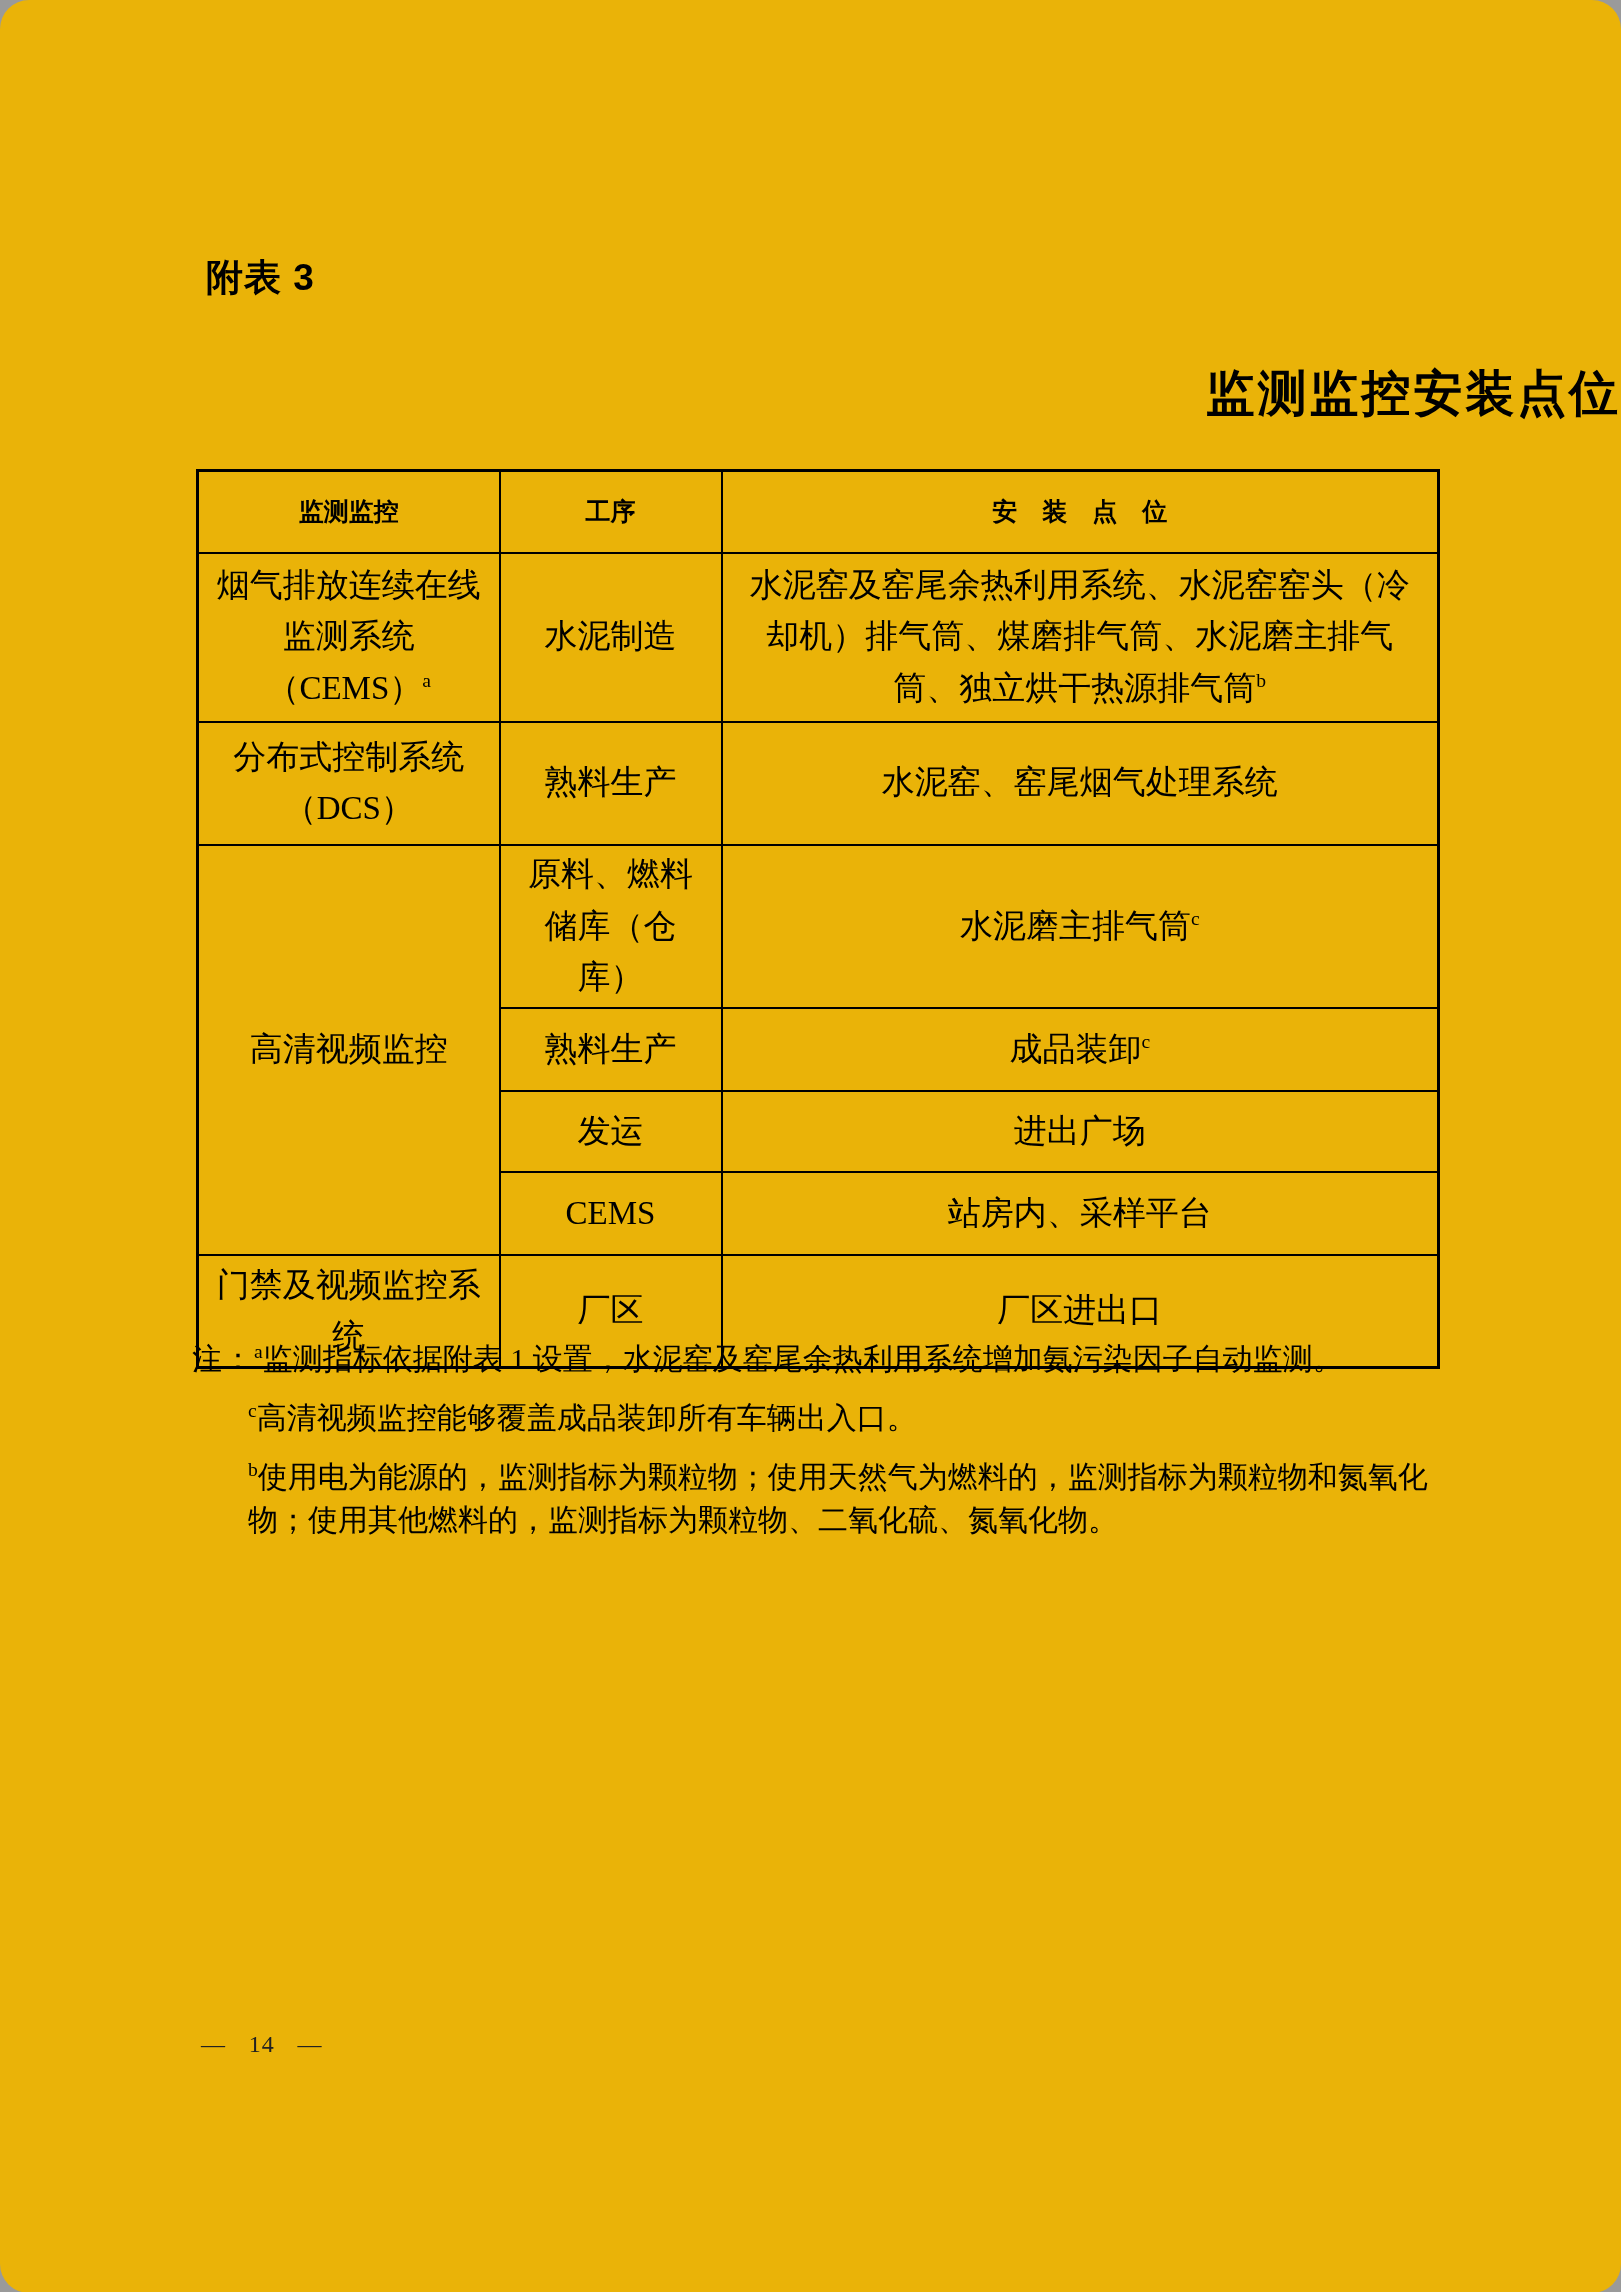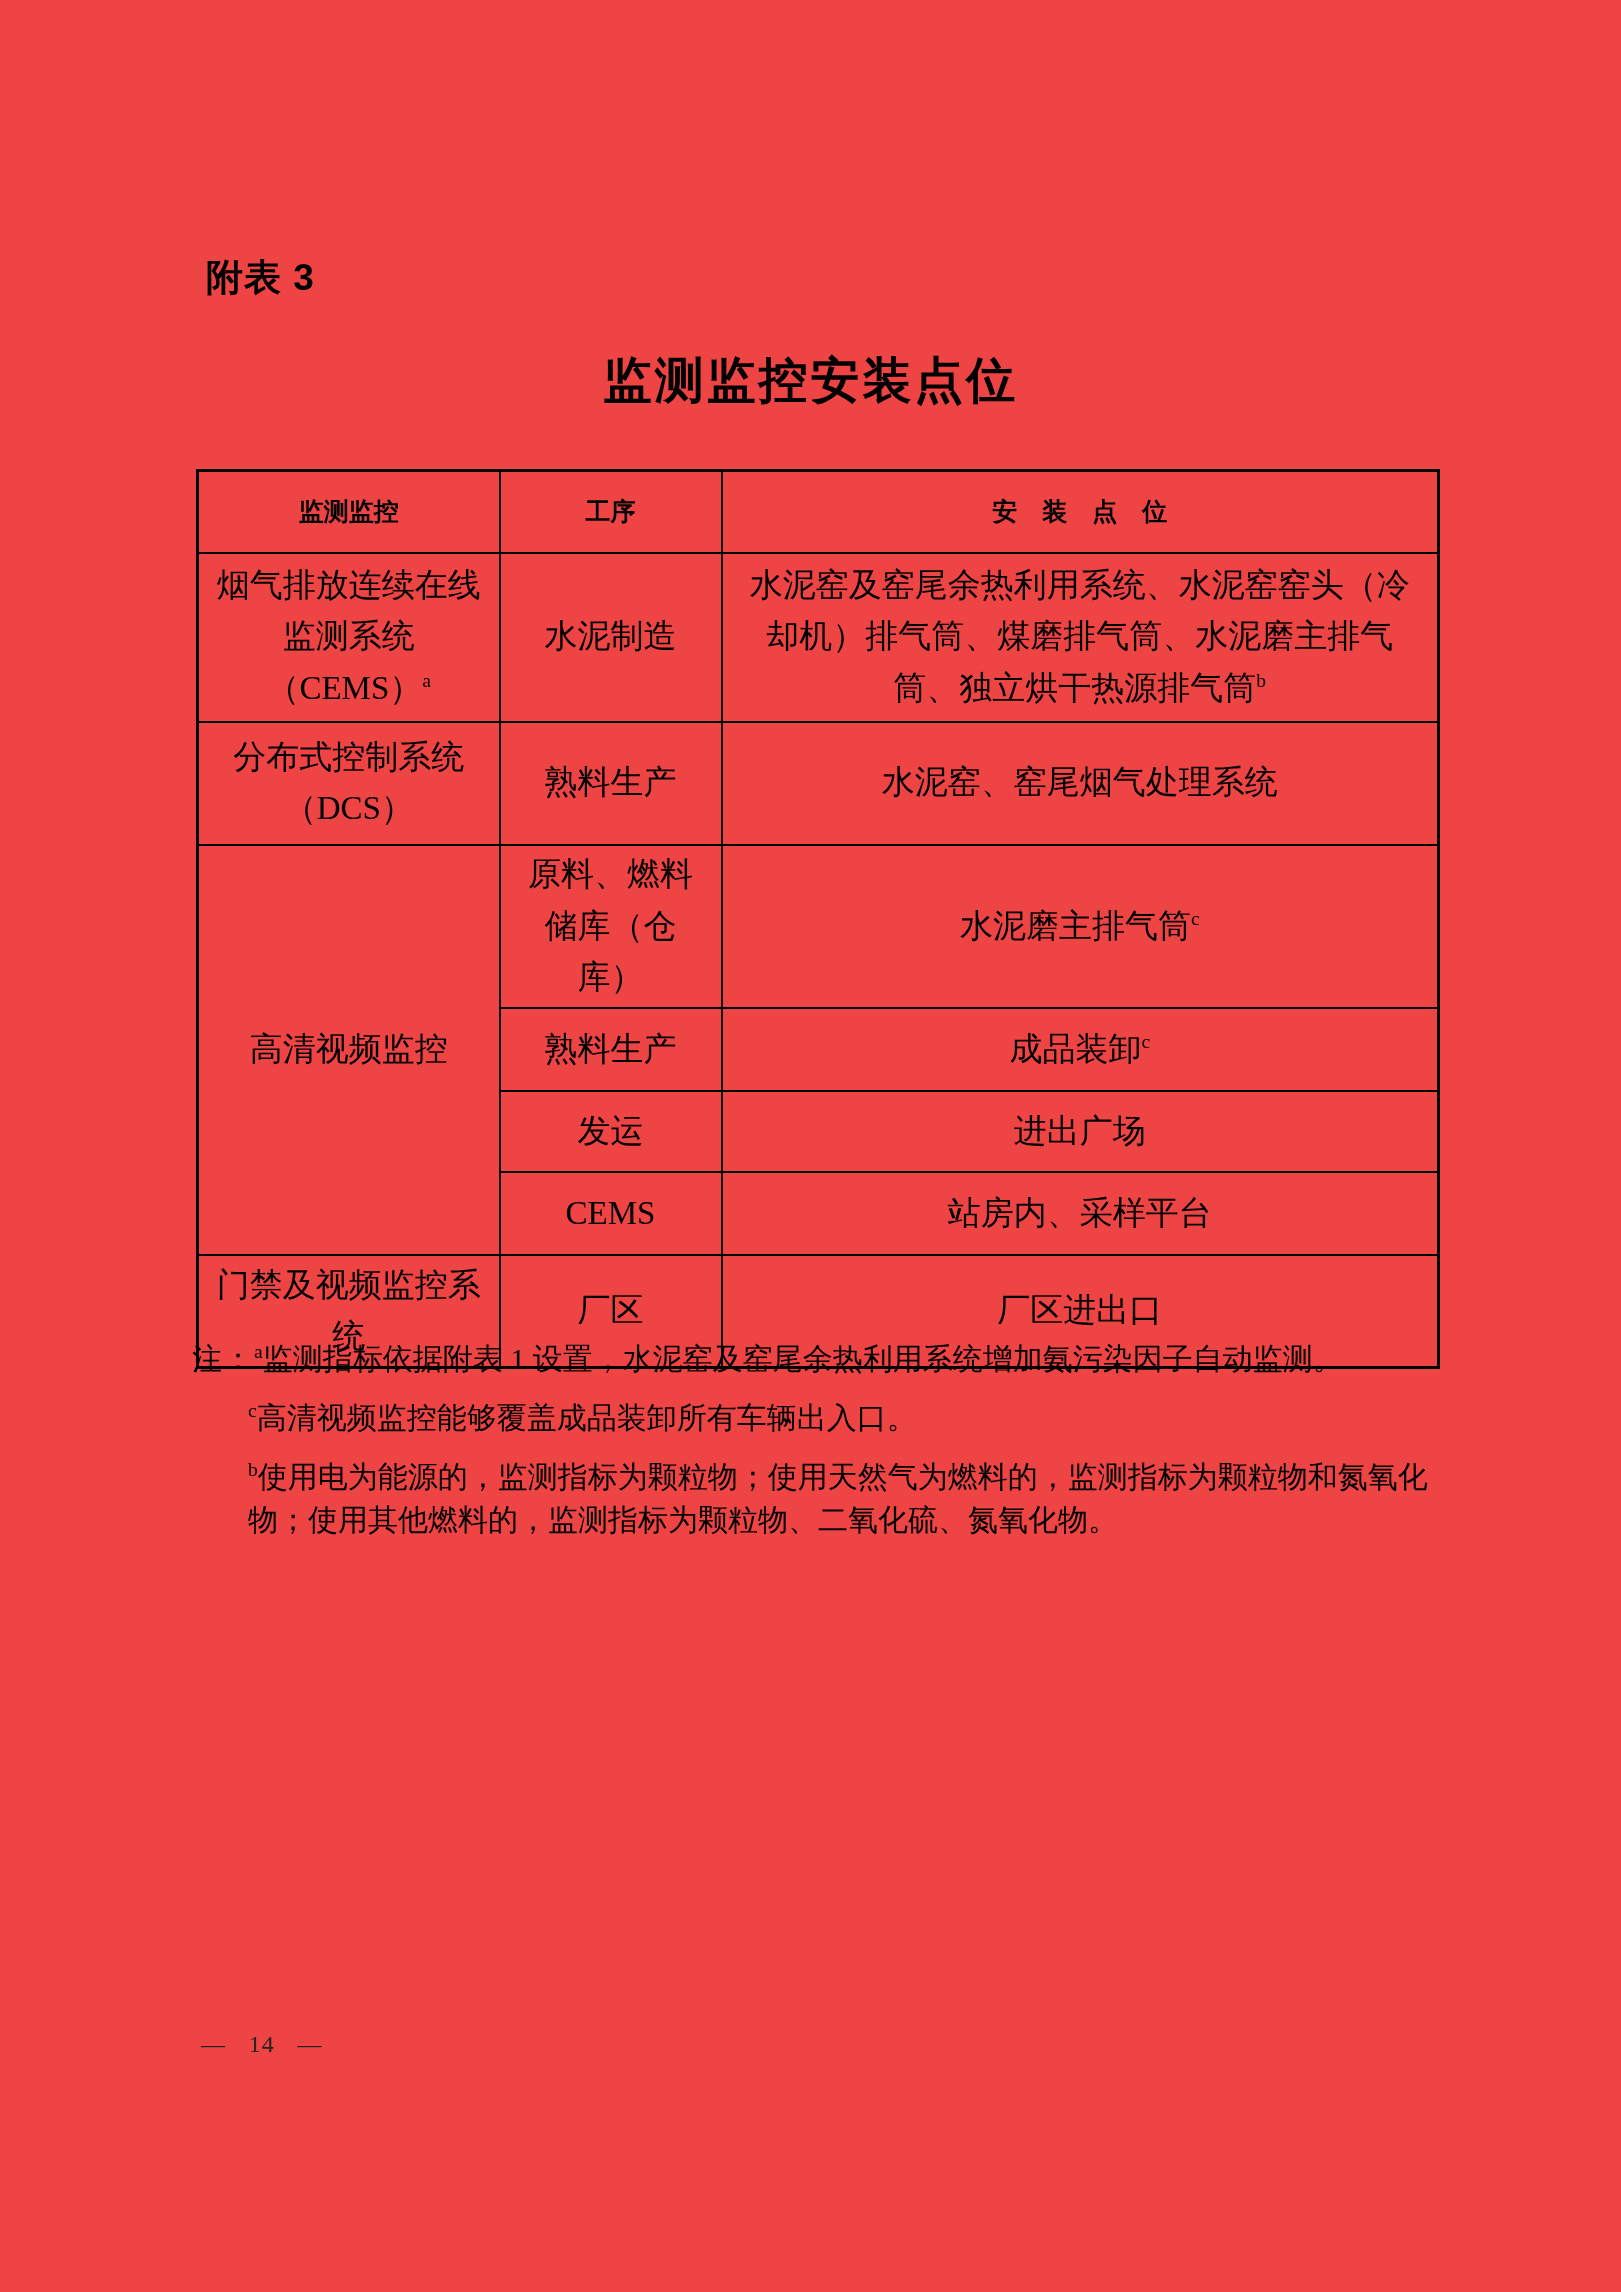--- a/index.html
+++ b/index.html
@@ -5,42 +5,43 @@
   html, body {
     margin: 0;
     padding: 0;
     background: #9a9a9a;
   }
   .page {
     position: relative;
     width: 1621px;
     height: 2293px;
     margin: 0 auto;
-    background: #ef4444;
+    background: #eab308;
     color: #000000;
     font-family: "Liberation Serif", serif;
     overflow: hidden;
     box-sizing: border-box;
+    border-radius: 29px;
   }
   .doc-label {
     position: absolute;
     left: 206px;
     top: 253px;
     font-family: "Liberation Sans", sans-serif;
     font-weight: 700;
     font-size: 37px;
     letter-spacing: 1px;
   }
   .doc-title {
     position: absolute;
     left: 0;
-    top: 348px;
+    top: 361px;
     width: 100%;
     margin: 0;
-    text-align: center;
+    text-align: right;
     font-family: "Liberation Sans", sans-serif;
     font-weight: 700;
     font-size: 49px;
     letter-spacing: 2.9px;
   }
   table.monitor-table {
     position: absolute;
     left: 196px;
     top: 469px;
     width: 1242px;

